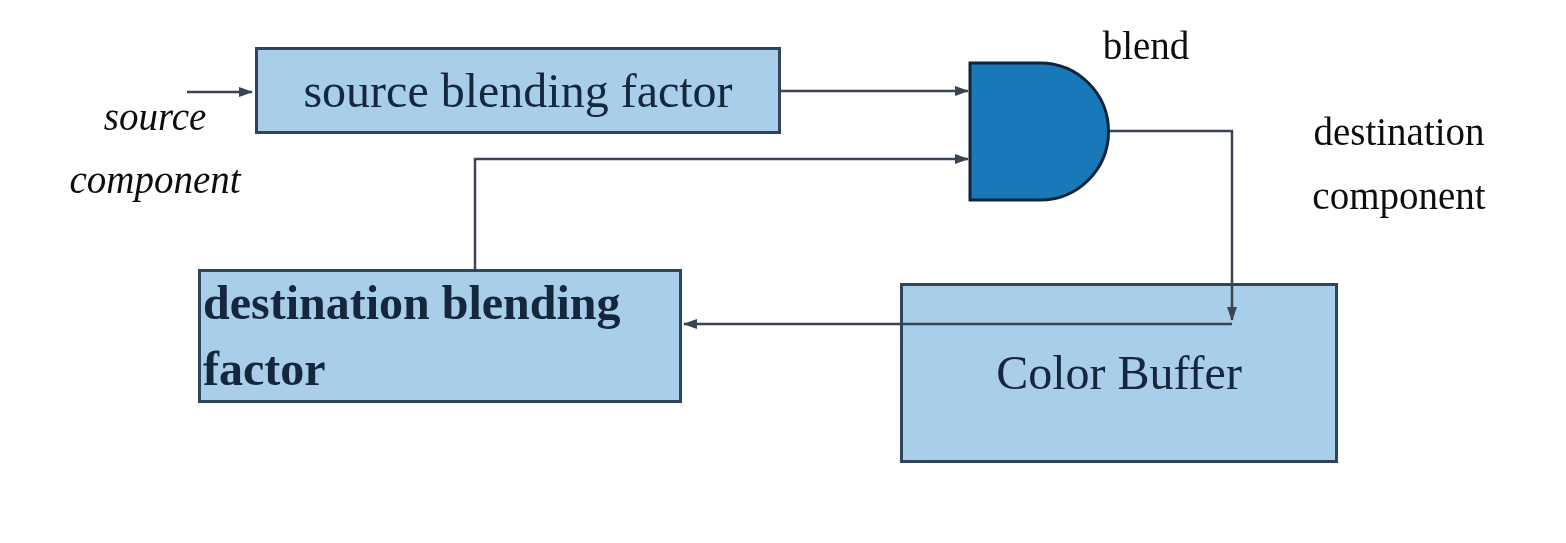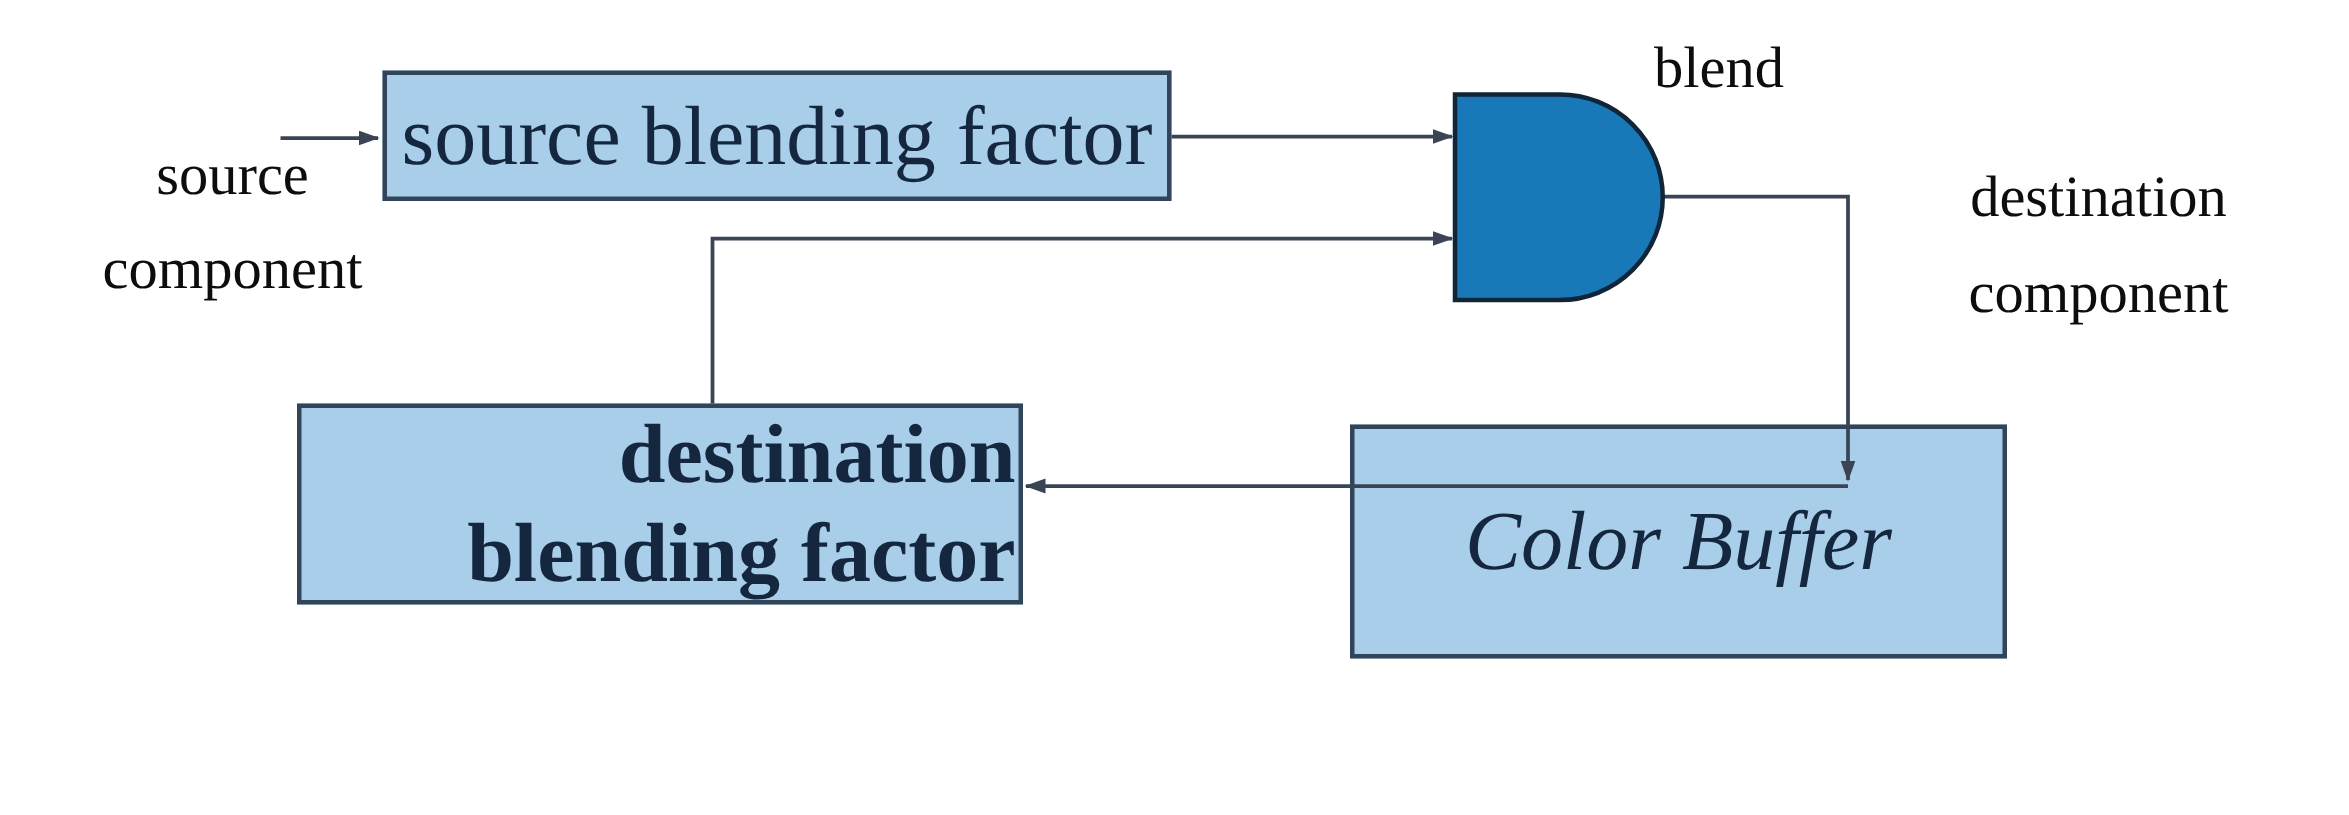--- a/index.html
+++ b/index.html
@@ -13,36 +13,36 @@
   }
   .node {
     position: absolute;
     box-sizing: border-box;
     background: var(--node-fill, #a9cee9);
     border: 3px solid var(--node-border, #31445a);
     color: var(--node-text, #14273e);
     display: flex;
     align-items: center;
     justify-content: center;
-    text-align: right;
-    font-size: 56px;
+    text-align: left;
+    font-size: 48px;
     line-height: 66px;
   }
   .node.source-factor   { left: 255px; top: 47px;  width: 526px; height: 87px; }
   .node.dest-factor     { left: 198px; top: 269px; width: 484px; height: 134px; padding: 12px 2px; font-weight: bold; }
-  .node.color-buffer    { left: 900px; top: 283px; width: 438px; height: 156px; font-style: italic; }
+  .node.color-buffer    { left: 900px; top: 283px; width: 438px; height: 180px; }
   .label {
     position: absolute;
     color: var(--label-text, #0d0d0d);
     font-size: 39px;
     text-align: center;
     white-space: nowrap;
   }
   .label .line { display: block; }
-  .label.source-component      { left: 20px;   top: 85px;  width: 270px; line-height: 63px; }
+  .label.source-component      { left: 20px;   top: 85px;  width: 270px; line-height: 63px; font-style: italic; }
   .label.blend-label           { left: 1076px; top: 13px;  width: 140px; line-height: 65px; }
   .label.destination-component { left: 1268px; top: 90px;  width: 262px; line-height: 64px; margin-top: 10px; }
   svg.wires {
     position: absolute;
     left: 0; top: 0;
     pointer-events: none;
   }
   .connector {
     fill: none;
     stroke: var(--connector, #3a4454);

